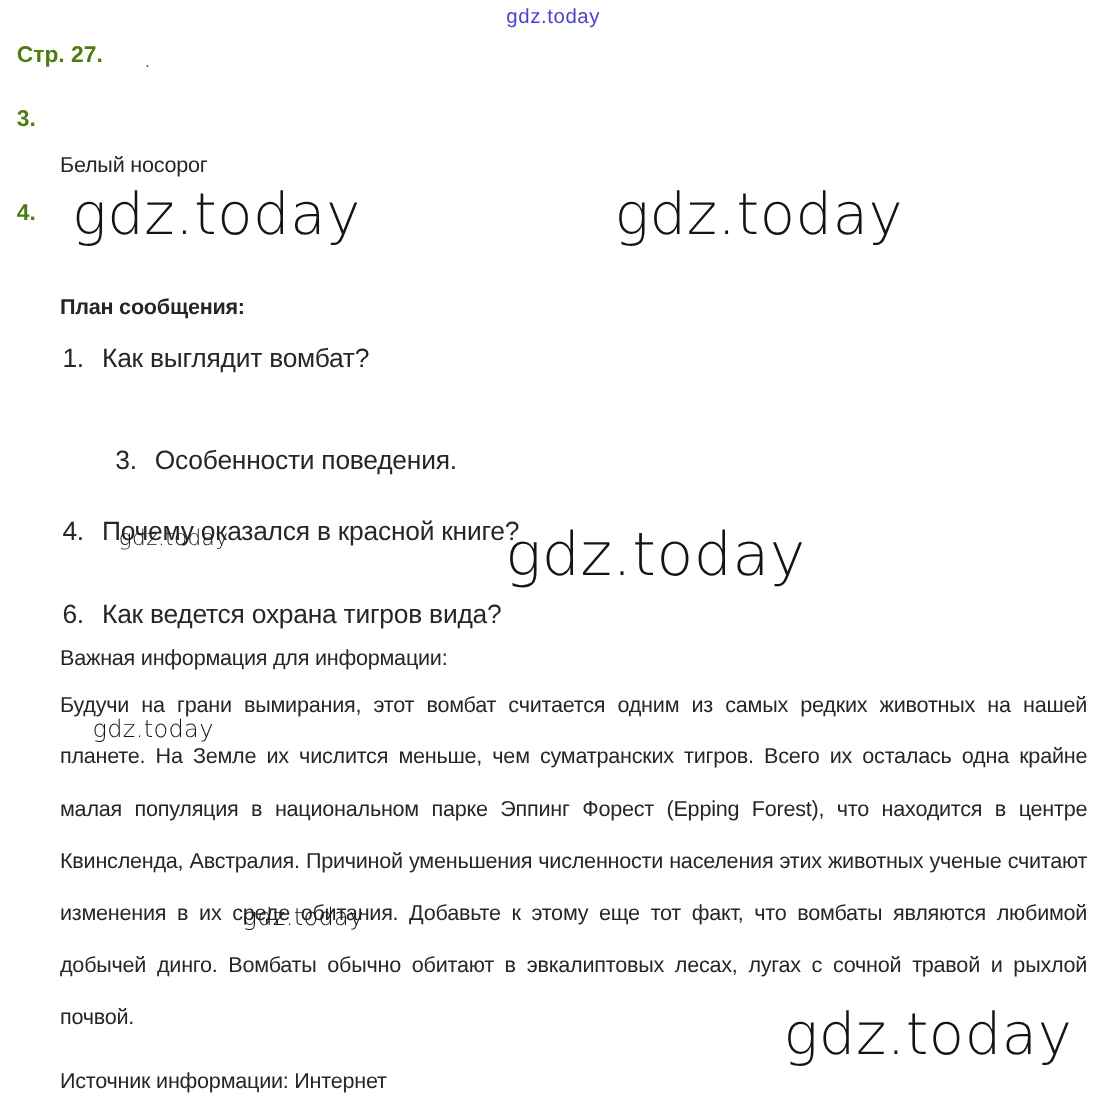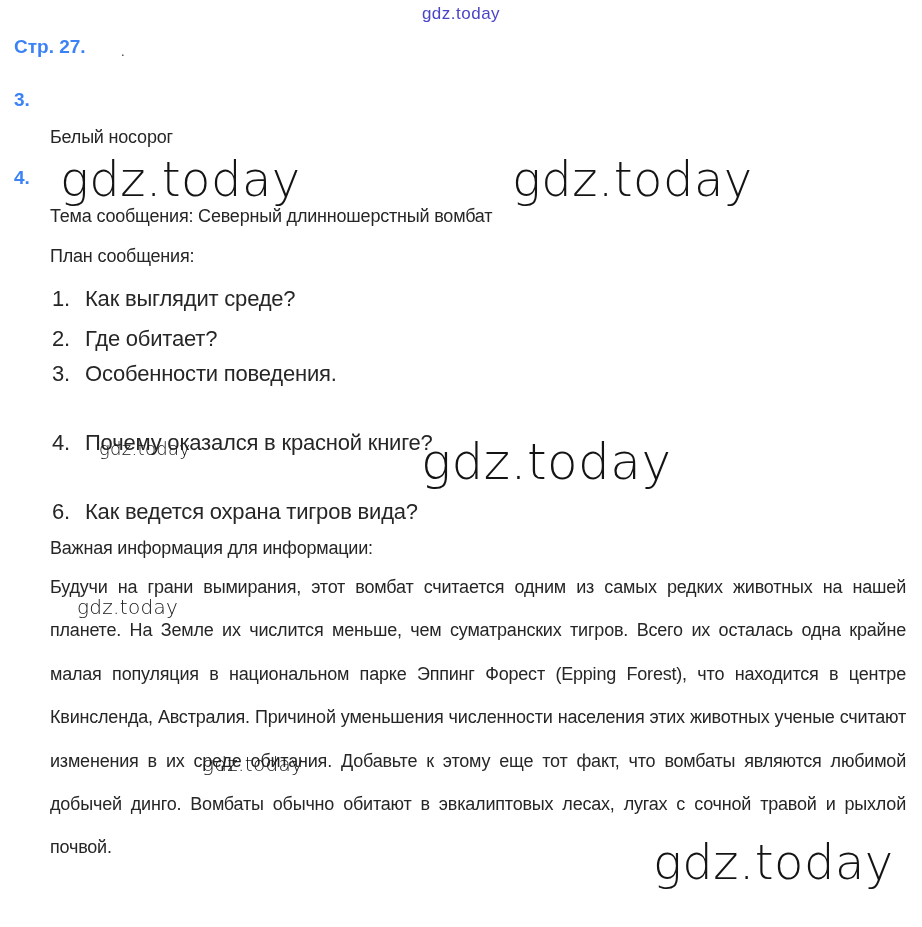--- a/index.html
+++ b/index.html
@@ -31,55 +31,55 @@
     color: var(--link_blue, #4a44c8);
     text-decoration: none;
     font-weight: 400;
     cursor: pointer;
   }
   
   .h-bold {
     position: absolute;
     font-weight: bold;
     font-size: 19px;
-    color: #3b82f6;
+    color: #4d7c0f;
   }
   .page-label { left: 14px; top: 36px; }
   .stray-dot  { position: absolute; left: 121px; top: 44px; font-size: 13px; color: #333; }
   .num3 { left: 14px; top: 89px; }
   .num4 { left: 14px; top: 167px; }
   
   .body-text {
     position: absolute;
     font-size: 18px;
     letter-spacing: -0.2px;
     line-height: 1.2;
     color: var(--text, #262626);
   }
   .answer3      { left: 50px; top: 127px; }
   .topic        { left: 50px; top: 206px; }
-  .plan-heading { left: 50px; top: 246px; }
+  .plan-heading { left: 50px; top: 246px; font-weight: bold; }
   .info-heading { left: 50px; top: 538px; }
   .source       { left: 50px; top: 891px; }
   
   .plan-item {
     position: absolute;
     left: 52px;
     font-size: 22px;
     letter-spacing: -0.2px;
     color: var(--text, #262626);
     white-space: nowrap;
   }
   .plan-num {
     display: inline-block;
     width: 33px;
   }
   .item-1 { top: 286px; }
   .item-2 { top: 326px; }
-  .item-3 { top: 361px; }
+  .item-3 { top: 371px; margin-left: 44px; }
   .item-4 { top: 414px; margin-top: 16px; }
   .item-5 { top: 456px; }
   .item-6 { top: 499px; }
   
   .para {
     position: absolute;
     left: 50px;
     top: 566px;
     width: 856px;
     font-size: 18px;
@@ -118,28 +118,24 @@
   <div class="h-bold page-label">Стр. 27.</div>
   <div class="stray-dot">.</div>
 
   <div class="h-bold num3">3.</div>
   <div class="body-text answer3">Белый носорог</div>
 
   <div class="h-bold num4">4.</div>
   <div class="wm wm-big wm-a">gdz.today</div>
   <div class="wm wm-big wm-b">gdz.today</div>
 
-  <div class="body-text topic">Тема сообщения: Северный длинношерстный вомбат</div>
   <div class="body-text plan-heading">План сообщения:</div>
 
   <div class="plan-item item-1">
-    <span class="plan-num">1.</span><span class="plan-text">Как выглядит среде?</span>
-  </div>
-  <div class="plan-item item-2">
-    <span class="plan-num">2.</span><span class="plan-text">Где обитает?</span>
+    <span class="plan-num">1.</span><span class="plan-text">Как выглядит вомбат?</span>
   </div>
   <div class="plan-item item-3">
     <span class="plan-num">3.</span><span class="plan-text">Особенности поведения.</span>
   </div>
   <div class="plan-item item-4">
     <span class="plan-num">4.</span><span class="plan-text">Почему оказался в красной книге?</span>
   </div>
   <div class="plan-item item-6">
     <span class="plan-num">6.</span><span class="plan-text">Как ведется охрана тигров вида?</span>
   </div>
@@ -148,14 +144,15 @@
   <div class="wm wm-big wm-c">gdz.today</div>
 
   <div class="body-text info-heading">Важная информация для информации:</div>
 
   <div class="para">Будучи на грани вымирания, этот вомбат считается одним из самых редких животных на нашей планете. На Земле их числится меньше, чем суматранских тигров. Всего их осталась одна крайне малая популяция в национальном парке Эппинг Форест (Epping Forest), что находится в центре Квинсленда, Австралия. Причиной уменьшения численности населения этих животных ученые считают изменения в их среде обитания. Добавьте к этому еще тот факт, что вомбаты являются любимой добычей динго. Вомбаты обычно обитают в эвкалиптовых лесах, лугах с сочной травой и рыхлой почвой.</div>
 
   <div class="wm wm-small wm-s2">gdz.today</div>
   <div class="wm wm-small wm-s3">gdz.today</div>
   <div class="wm wm-big wm-d">gdz.today</div>
 
+  <div class="body-text source">Источник информации: Интернет</div>
 
 </div>
 
 </body></html>

